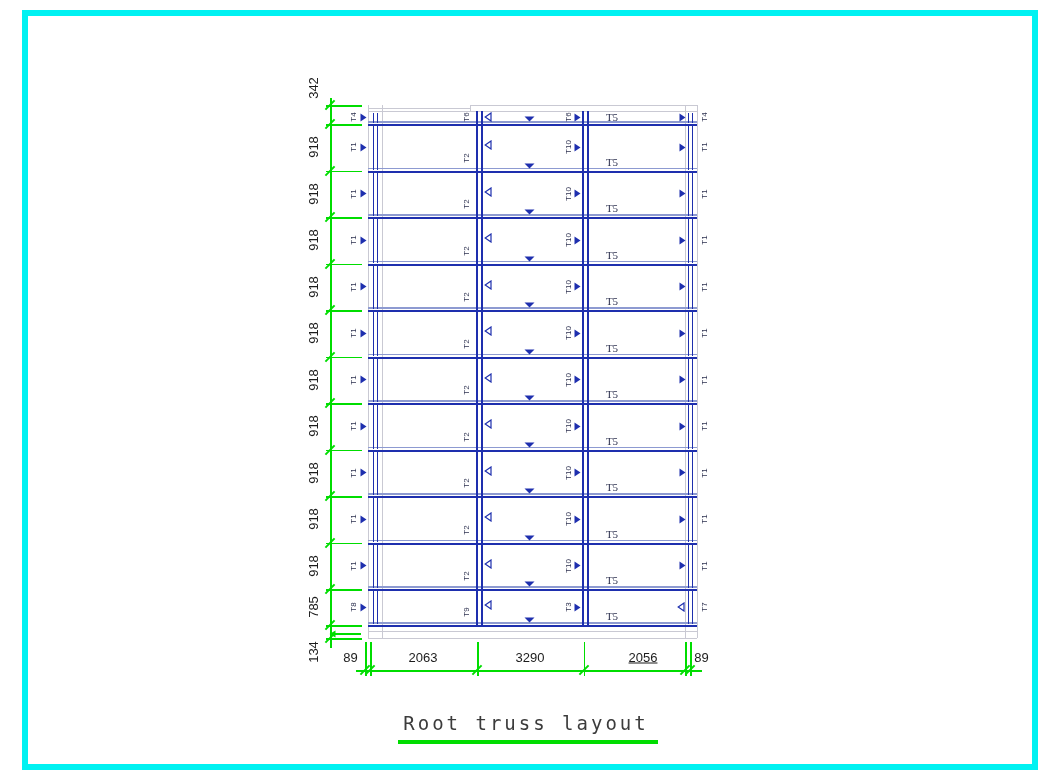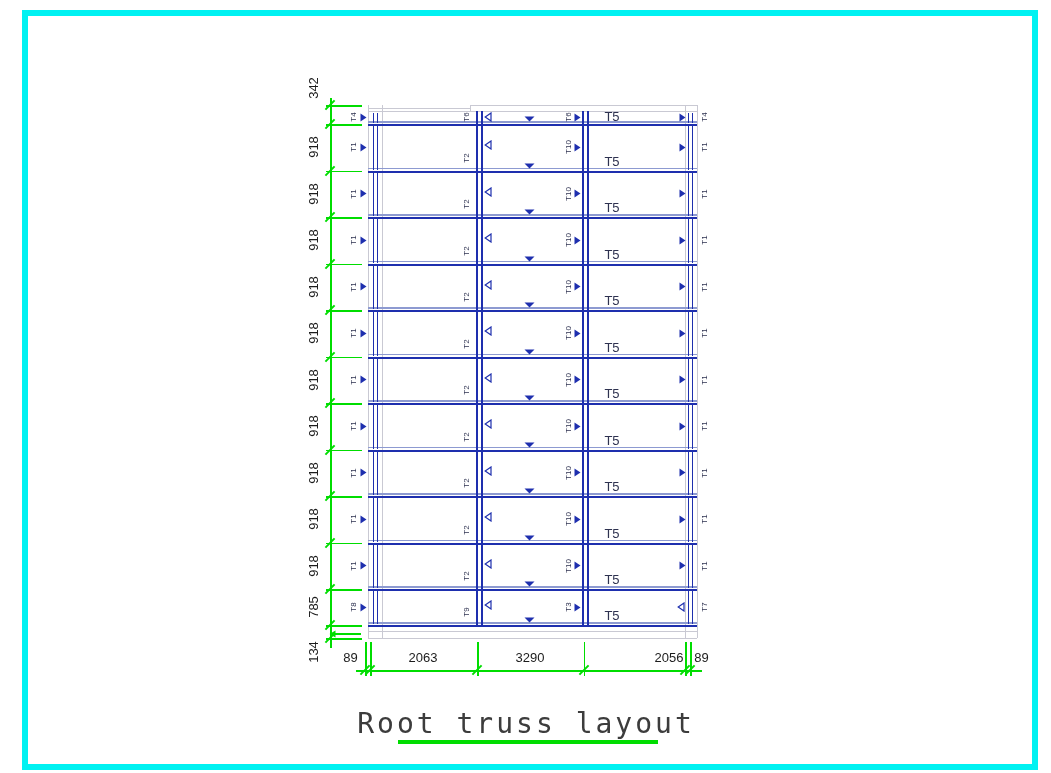--- a/index.html
+++ b/index.html
@@ -11,39 +11,39 @@
     position:absolute; left:22px; top:10px; width:1004px; height:748px;
     border:6px solid #00f2f2;
   }
   .abs { position:absolute; }
   .rlabel {
     position:absolute; transform:translate(-50%,-50%) rotate(-90deg);
     font-size:8px; line-height:8px; color:#2e3250; white-space:nowrap;
   }
   .hlabel {
     position:absolute; transform:translate(-50%,-50%);
-    font-size:13px; line-height:8px; color:#2e3250; white-space:nowrap;
+    font-size:11px; line-height:8px; color:#2e3250; white-space:nowrap;font-family:Liberation Serif, serif;
   }
   .rdim {
     position:absolute; transform:translate(-50%,-50%) rotate(-90deg);
     font-size:13px; color:#1c1c1c; white-space:nowrap; letter-spacing:0px;
   }
   .hdim {
     position:absolute; transform:translate(-50%,-50%);
     font-size:13px; color:#1c1c1c; white-space:nowrap;
   }
   .tick {
     position:absolute; width:13px; height:2px;
     transform:translate(-50%,-50%) rotate(-45deg);
   }
   .marker { position:absolute; line-height:0; }
   .title {
     position:absolute; transform:translate(-50%,-50%);
     font-family:"DejaVu Sans Mono", monospace;
-    font-size:28px; letter-spacing:3px; color:#3c3c3c; white-space:nowrap;
+    font-size:19px; letter-spacing:3px; color:#3c3c3c; white-space:nowrap;
   }
   .underline { position:absolute; }
 </style>
 </head>
 <body>
 
 <div class="page">
   <div class="frame" style="border-color: rgb(0, 242, 242);"></div>
   <div id="canvas" class="abs" style="left:0;top:0;width:1051px;height:773px;">
       <div class="abs" style="left: 470px; top: 105px; width: 227px; height: 1px; background: rgb(201, 201, 211);"></div>
@@ -471,18 +471,18 @@
       <div class="tick" style="left: 477px; top: 670px; background: rgb(0, 221, 0);"></div>
       <div class="abs" style="left: 583.5px; top: 642px; width: 1.5px; height: 34px; background: rgb(0, 221, 0);"></div>
       <div class="tick" style="left: 583.5px; top: 670px; background: rgb(0, 221, 0);"></div>
       <div class="abs" style="left: 685px; top: 642px; width: 1.5px; height: 34px; background: rgb(0, 221, 0);"></div>
       <div class="tick" style="left: 685px; top: 670px; background: rgb(0, 221, 0);"></div>
       <div class="abs" style="left: 690px; top: 642px; width: 1.5px; height: 34px; background: rgb(0, 221, 0);"></div>
       <div class="tick" style="left: 690px; top: 670px; background: rgb(0, 221, 0);"></div>
       <div class="hdim" style="left: 350.5px; top: 657px;">89</div>
       <div class="hdim" style="left: 423px; top: 657px;">2063</div>
       <div class="hdim" style="left: 530px; top: 657px;">3290</div>
-      <div class="hdim" style="left: 669px; top: 657px;">2056</div>
+      <div class="hdim" style="left: 643px; top: 657px; text-decoration: underline;">2056</div>
       <div class="hdim" style="left: 701.5px; top: 657px;">89</div>
     </div>
   <div class="title" style="left: 526px; top: 723px; color: rgb(60, 60, 60);">Root truss layout</div>
   <div class="underline" style="left: 398px; top: 740px; width: 260px; height: 4px; background: rgb(0, 221, 0);"></div>
 </div>
 
 </body></html>

